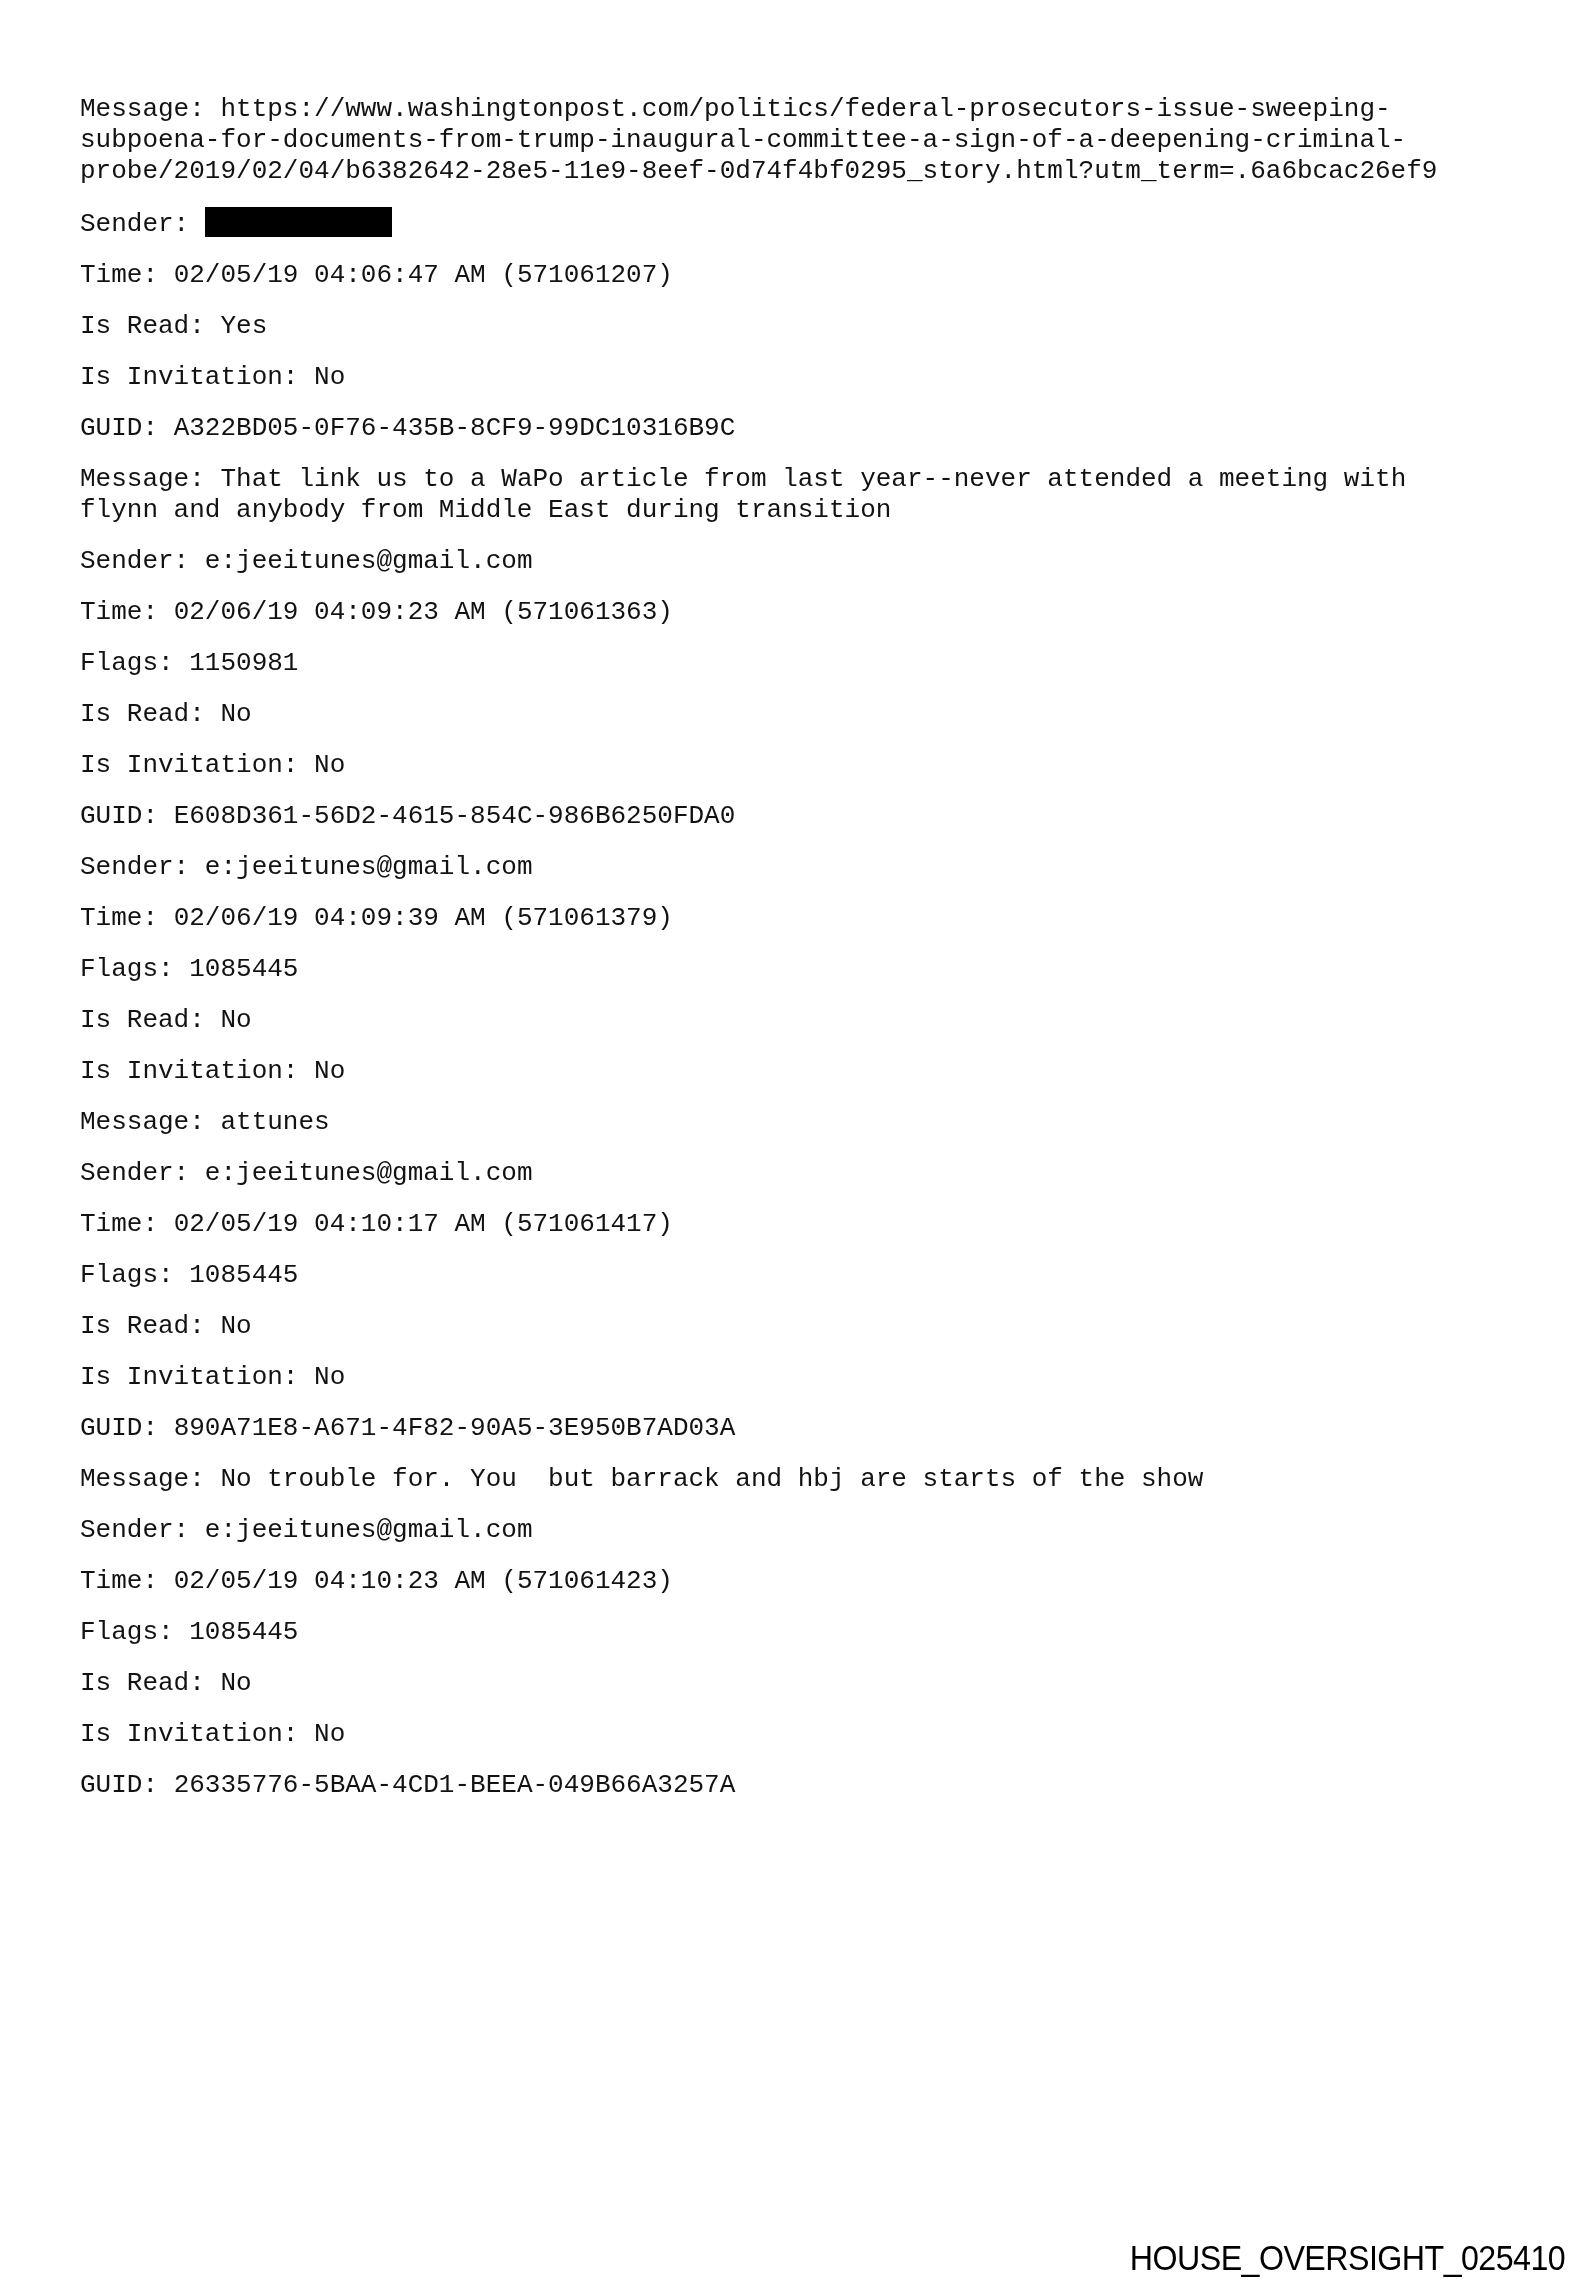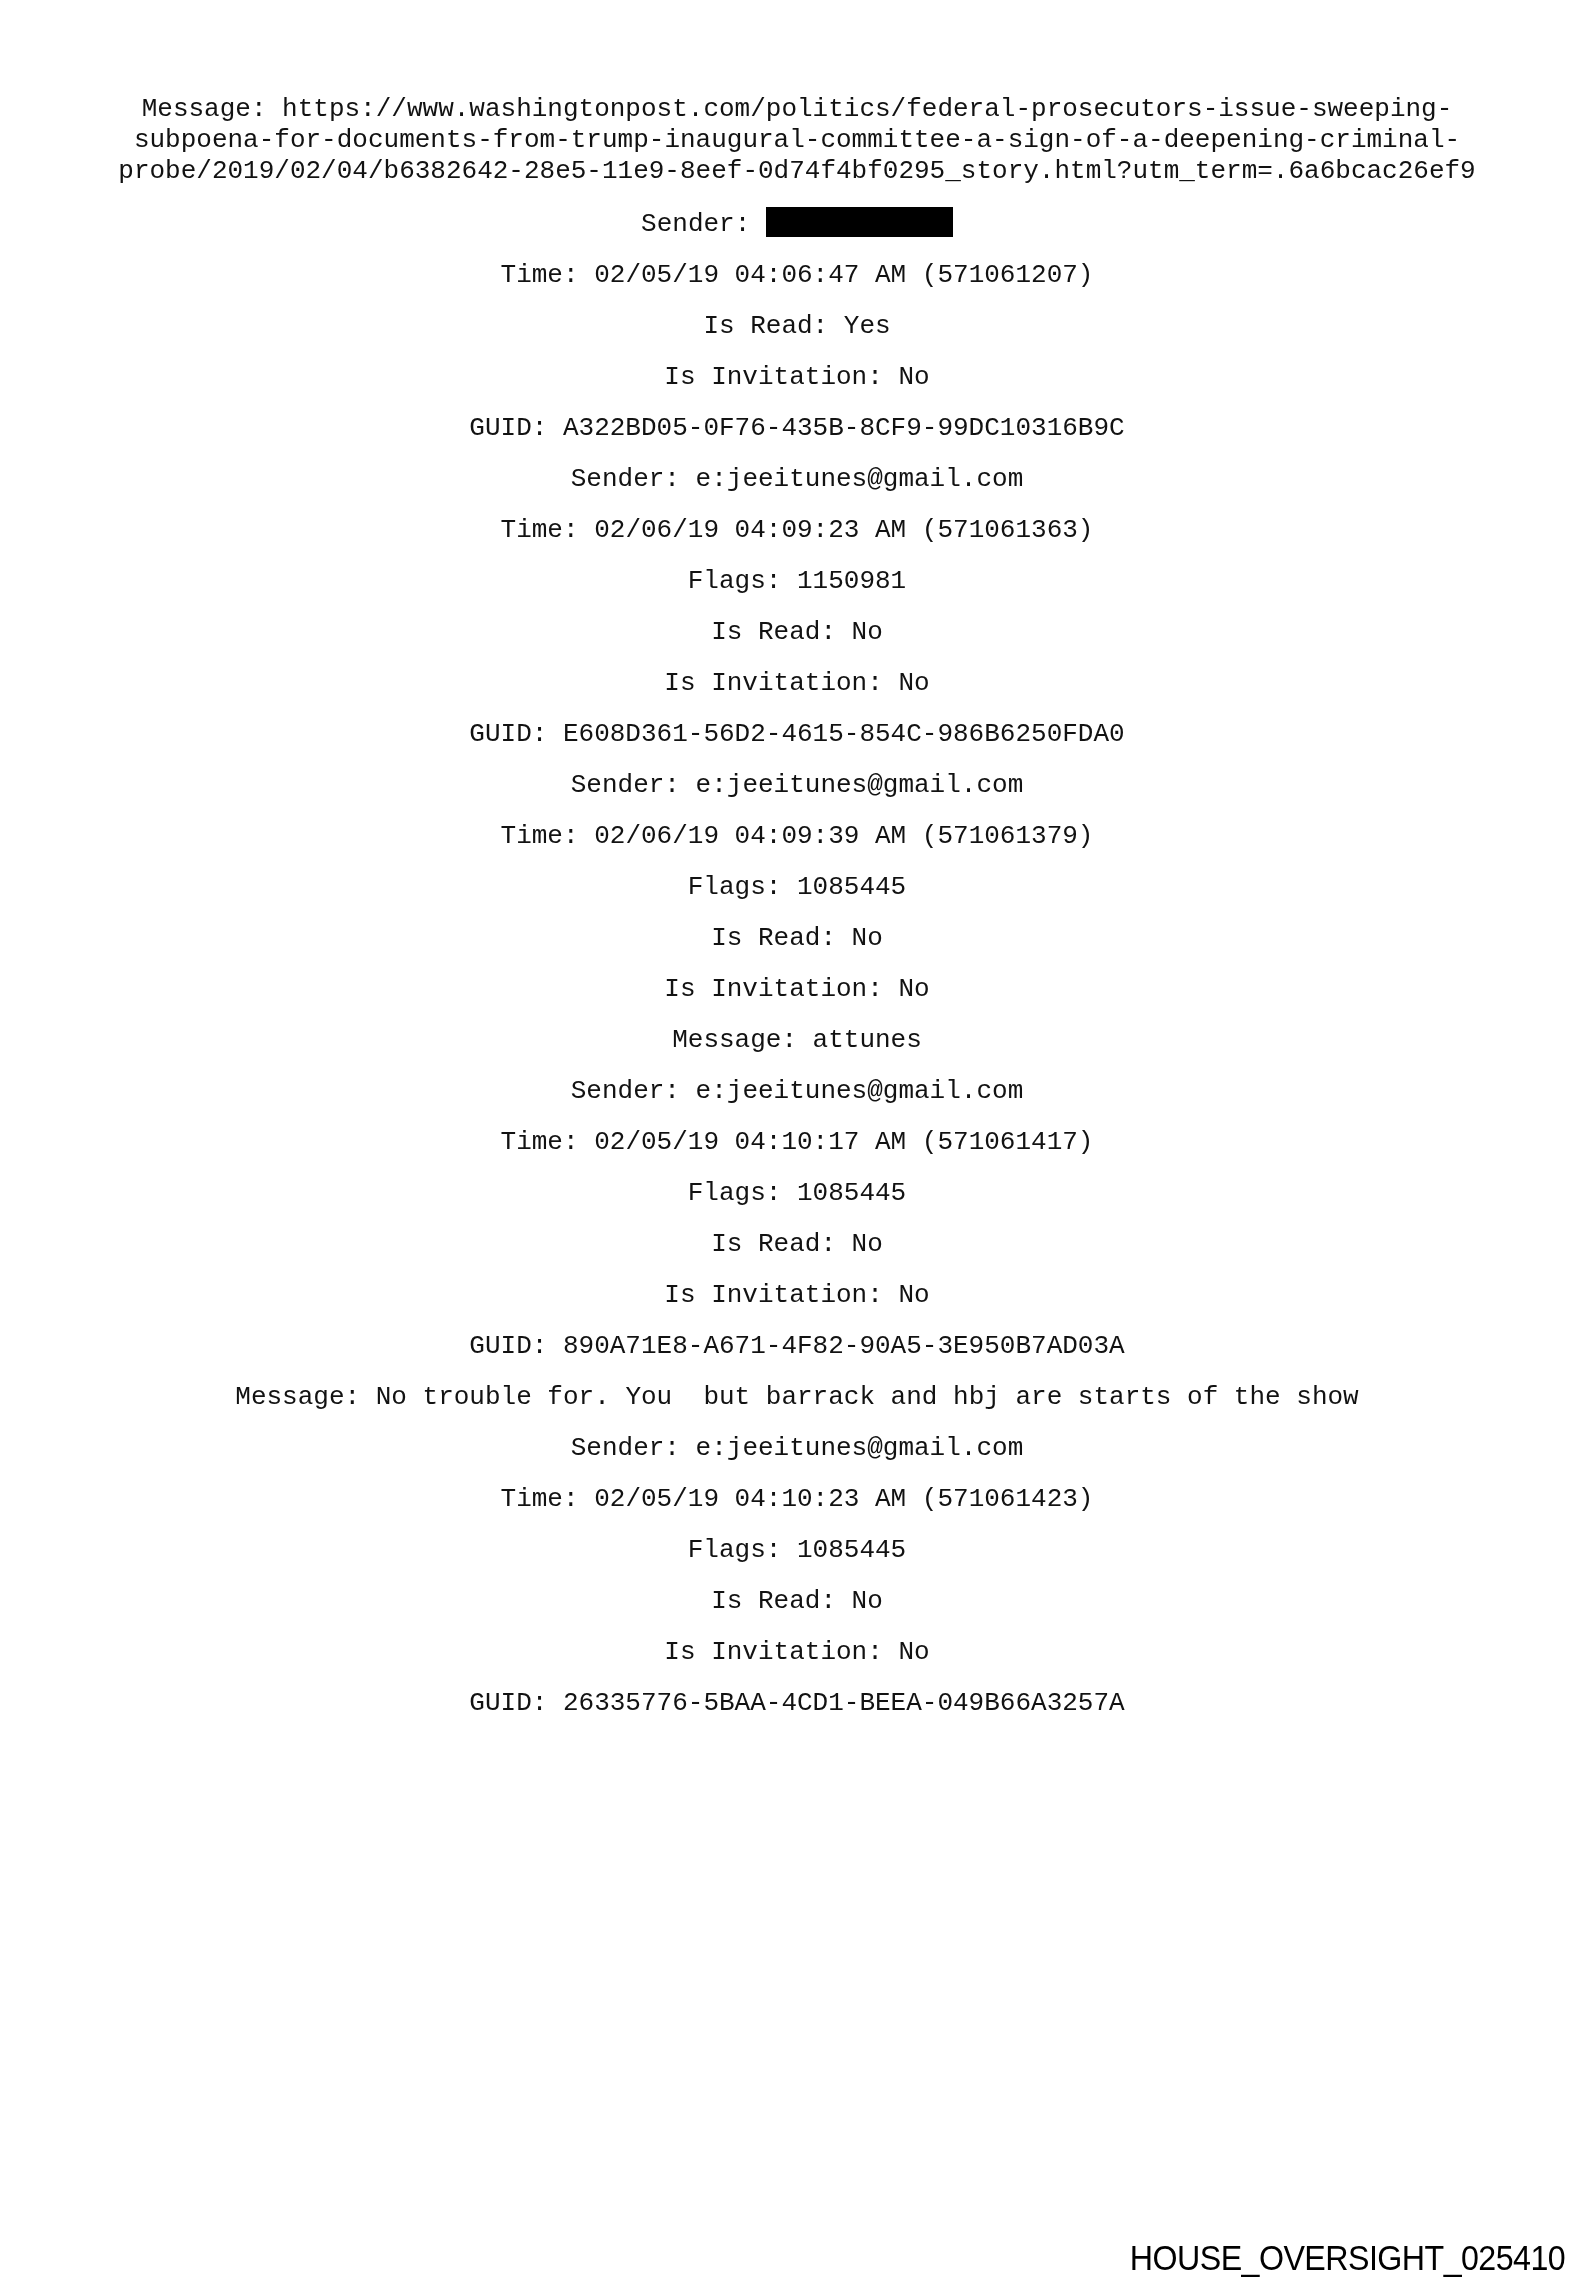--- a/index.html
+++ b/index.html
@@ -12,24 +12,23 @@
     width: 1591px;
     height: 2295px;
     background: #ffffff;
     font-family: "Liberation Mono", "DejaVu Sans Mono", monospace;
     font-size: 26px;
     color: #121212;
     overflow: hidden;
   }
   .content {
     position: absolute;
-    left: 96px;
+    left: 80px;
     top: 94px;
     width: 1402px;
-    text-align: center;
   }
   .record {
     margin-bottom: 20px;
   }
   .field {
     line-height: 31px;
     margin-bottom: 20px;
     white-space: pre-wrap;
     word-break: normal;
   }
@@ -62,20 +61,21 @@
     <section class="record">
       <div class="field"><span>Message:</span> <span>https://www.washingtonpost.com/politics/federal-prosecutors-issue-sweeping-subpoena-for-documents-from-trump-inaugural-committee-a-sign-of-a-deepening-criminal-probe/2019/02/04/b6382642-28e5-11e9-8eef-0d74f4bf0295_story.html?utm_term=.6a6bcac26ef9</span></div>
     </section>
 
     <section class="record">
       <div class="field"><span>Sender:</span> <span class="redaction"></span><span></span></div>
       <div class="field"><span>Time:</span> <span>02/05/19 04:06:47 AM (571061207)</span></div>
       <div class="field"><span>Is Read:</span> <span>Yes</span></div>
       <div class="field"><span>Is Invitation:</span> <span>No</span></div>
       <div class="field"><span>GUID:</span> <span>A322BD05-0F76-435B-8CF9-99DC10316B9C</span></div>
+      <div class="field"><span>Message:</span> <span>That link us to a WaPo article from last year--never attended a meeting with flynn and anybody from Middle East during transition</span></div>
     </section>
 
     <section class="record">
       <div class="field"><span>Sender:</span> <span>e:jeeitunes@gmail.com</span></div>
       <div class="field"><span>Time:</span> <span>02/06/19 04:09:23 AM (571061363)</span></div>
       <div class="field"><span>Flags:</span> <span>1150981</span></div>
       <div class="field"><span>Is Read:</span> <span>No</span></div>
       <div class="field"><span>Is Invitation:</span> <span>No</span></div>
       <div class="field"><span>GUID:</span> <span>E608D361-56D2-4615-854C-986B6250FDA0</span></div>
     </section>

